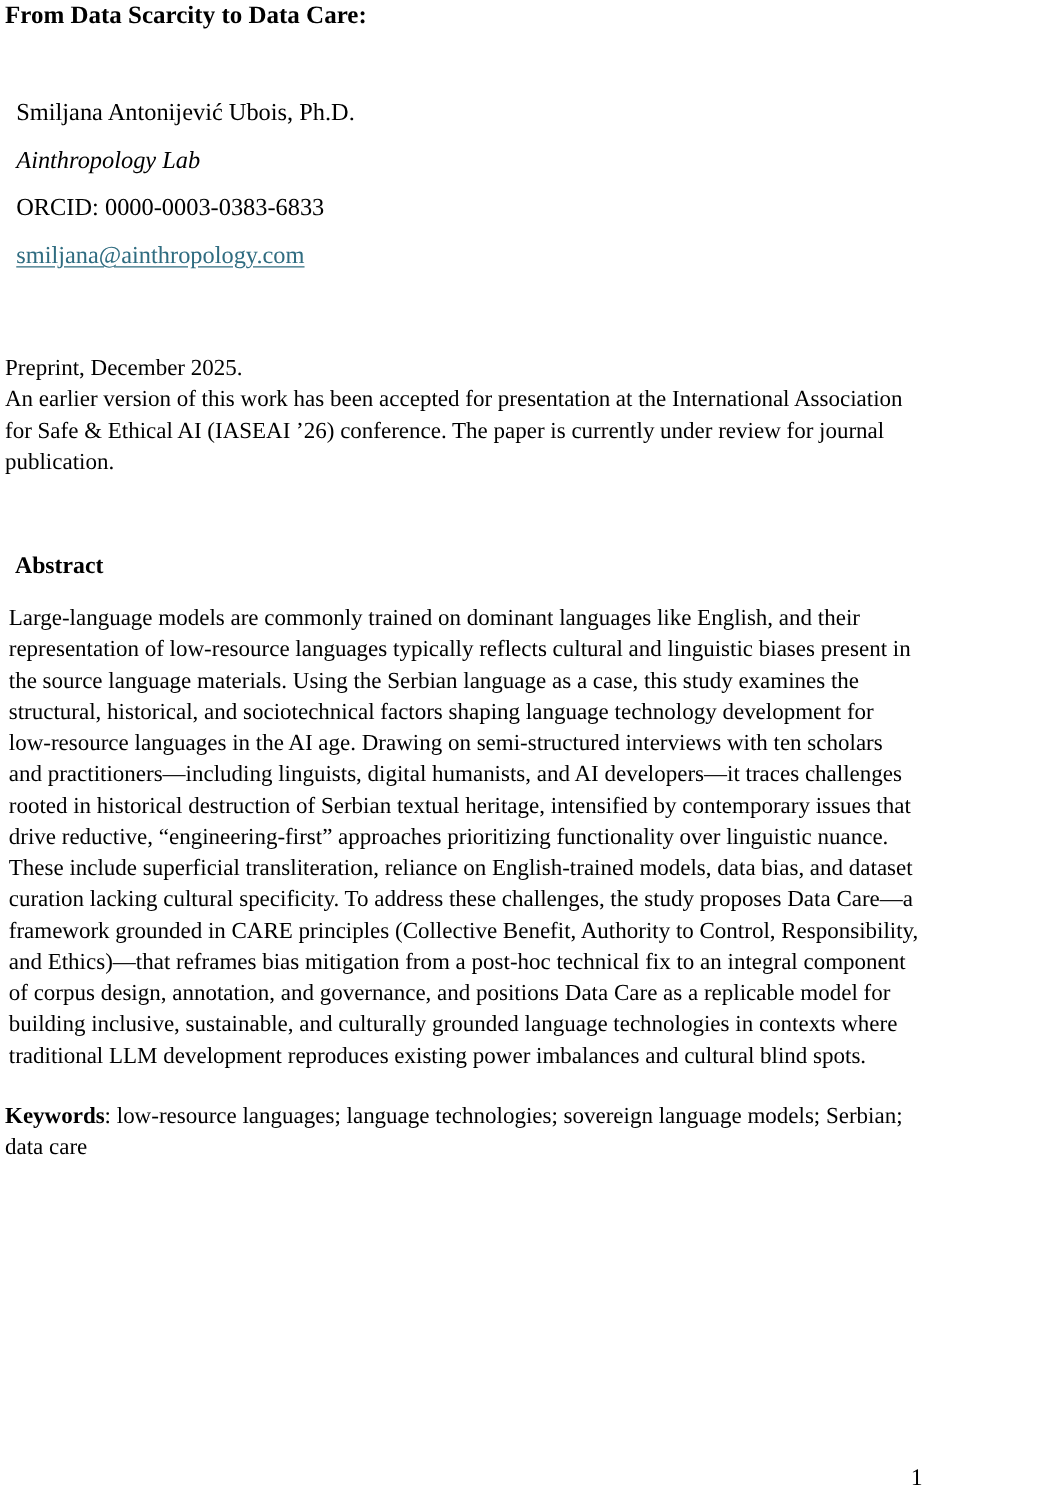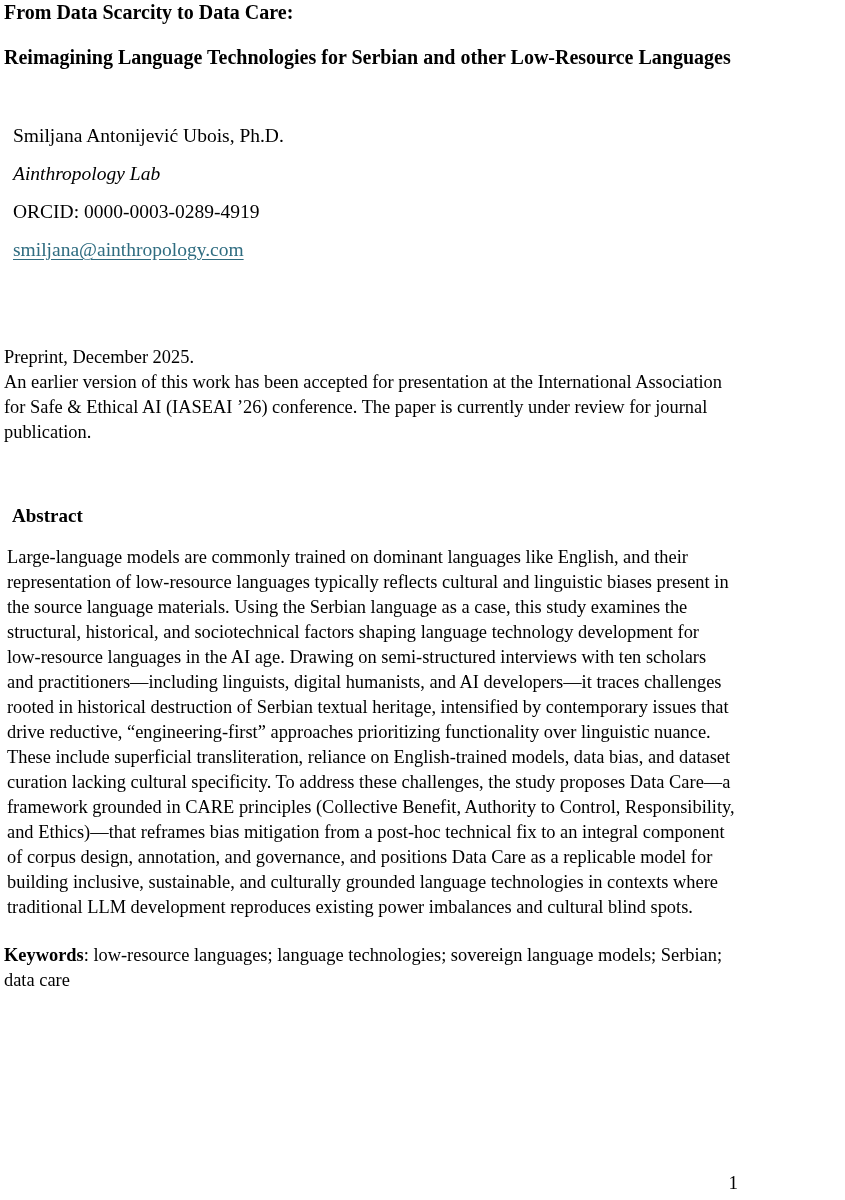--- a/index.html
+++ b/index.html
@@ -29,21 +29,21 @@
     font-size: 19.5px;
     line-height: 29px;
   }
   .author-block p { margin: 9px; }
   .affiliation { font-style: italic; }
   .email-link {
     color: var(--link-color, #2F6C80);
     text-decoration: underline;
     text-underline-offset: 3px;
   }
-  .preprint-block { margin: 81px 0 0 0; }
+  .preprint-block { margin: 63px 0 0 0; }
   .preprint-block p { margin: 0; }
   .abstract-heading {
     margin: 58px 0 17px 8px;
     font-size: 19px;
     font-weight: 700;
     line-height: 25px;
   }
   .abstract-body { margin: 3px; }
   .keywords { margin: 23px 0 0 0; }
   .keywords b { font-weight: 700; text-align: right; }
@@ -55,27 +55,26 @@
     line-height: 25px;
   }
 </style>
 </head>
 <body>
 
 <div class="page">
 
   <header class="title-block">
     <p class="title-line">From Data Scarcity to Data Care:</p>
-    <p class="title-line">Reimagining Language Technologies for Serbian and other Low-Resource Languages</p>
   </header>
 
   <section class="author-block">
     <p>Smiljana Antonijević Ubois, Ph.D.</p>
     <p class="affiliation">Ainthropology Lab</p>
-    <p>ORCID: 0000-0003-0289-4919</p>
+    <p>ORCID: 0000-0003-0383-6833</p>
     <p><a class="email-link" href="#">smiljana@ainthropology.com</a></p>
   </section>
 
   <section class="preprint-block">
     <p>Preprint, December 2025.</p>
     <p>An earlier version of this work has been accepted for presentation at the International Association for Safe &amp; Ethical AI (IASEAI ’26) conference. The paper is currently under review for journal publication.</p>
   </section>
 
   <section>
     <h2 class="abstract-heading">Abstract</h2>

